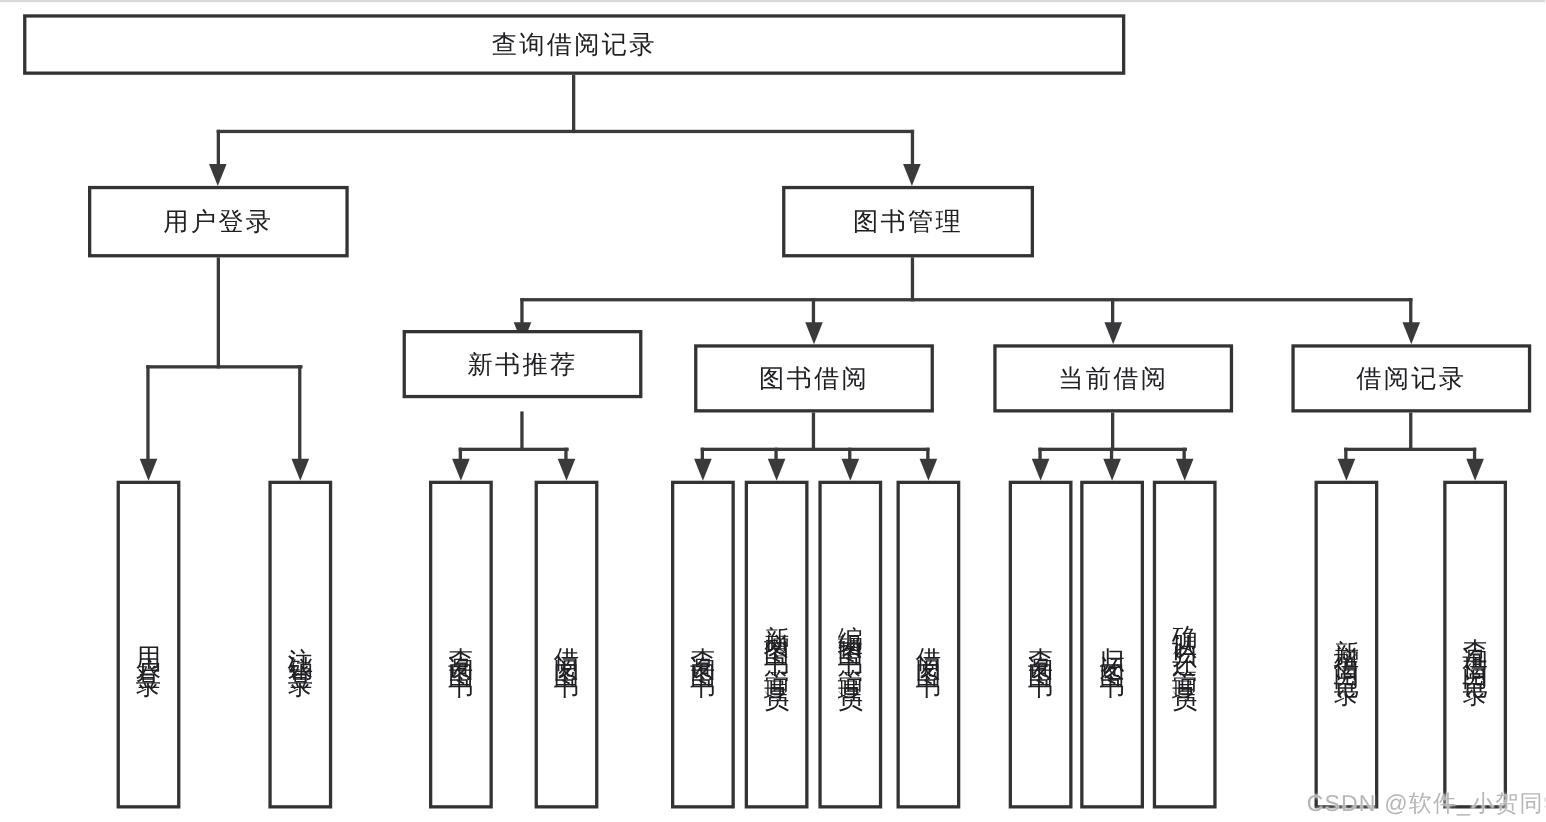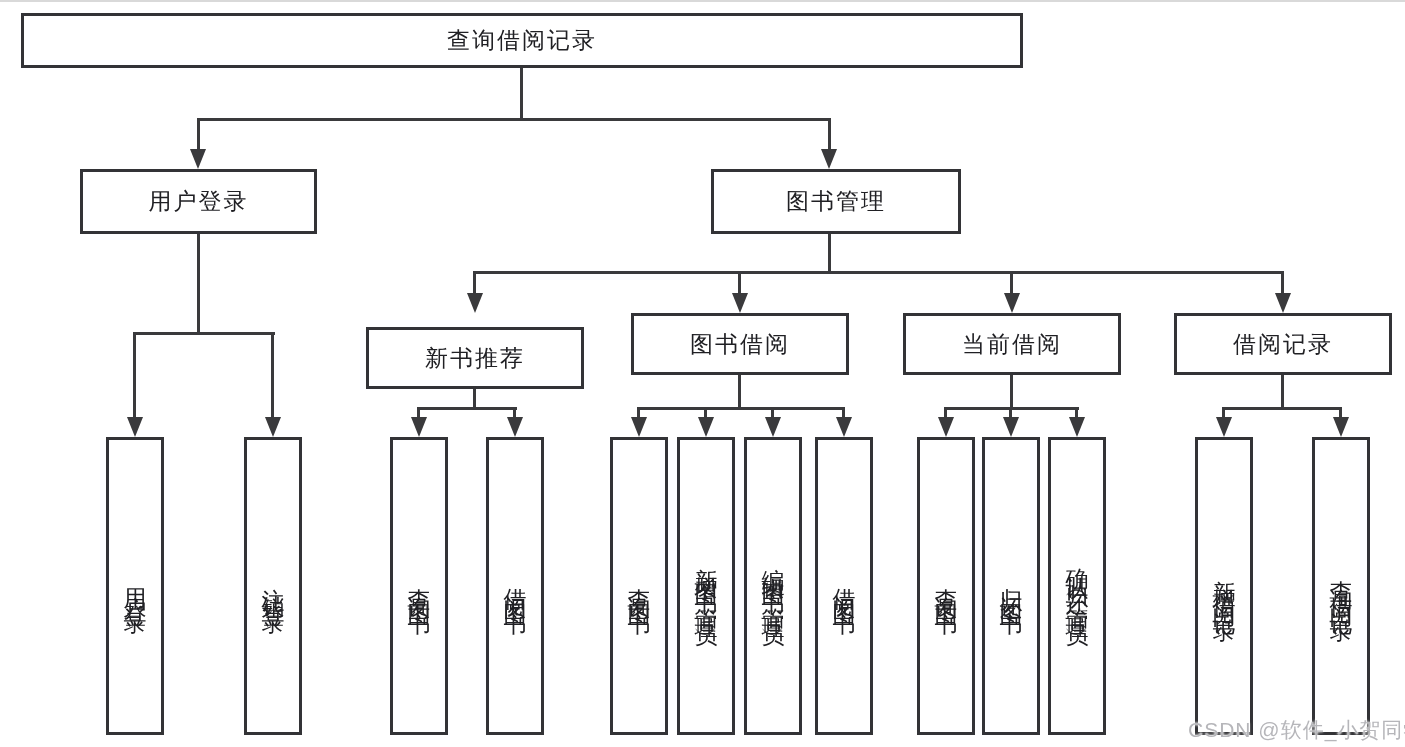--- a/index.html
+++ b/index.html
@@ -104,25 +104,25 @@
   <div class="arrow" style="left:1216px;top:417px"></div>
   <div class="arrow" style="left:1333px;top:417px"></div>
 
   <div class="node" style="left:21px;top:13px;width:1002px;height:55px">
     <span class="lbl">查询借阅记录</span>
   </div>
 
   <div class="node" style="left:80px;top:169px;width:237px;height:65px">
     <span class="lbl">用户登录</span>
   </div>
-  <div class="node" style="left:711px;top:169px;width:250px;height:65px">
+  <div class="node" style="left:711px;top:169px;width:229px;height:65px">
     <span class="lbl">图书管理</span>
   </div>
 
-  <div class="node" style="left:366px;top:327px;width:218px;height:62px">
+  <div class="node" style="left:366px;top:300px;width:218px;height:62px">
     <span class="lbl">新书推荐</span>
   </div>
   <div class="node" style="left:903px;top:313px;width:218px;height:62px">
     <span class="lbl">当前借阅</span>
   </div>
   <div class="node" style="left:631px;top:313px;width:218px;height:62px">
     <span class="lbl">图书借阅</span>
   </div>
   <div class="node" style="left:1174px;top:313px;width:218px;height:62px">
     <span class="lbl">借阅记录</span>

